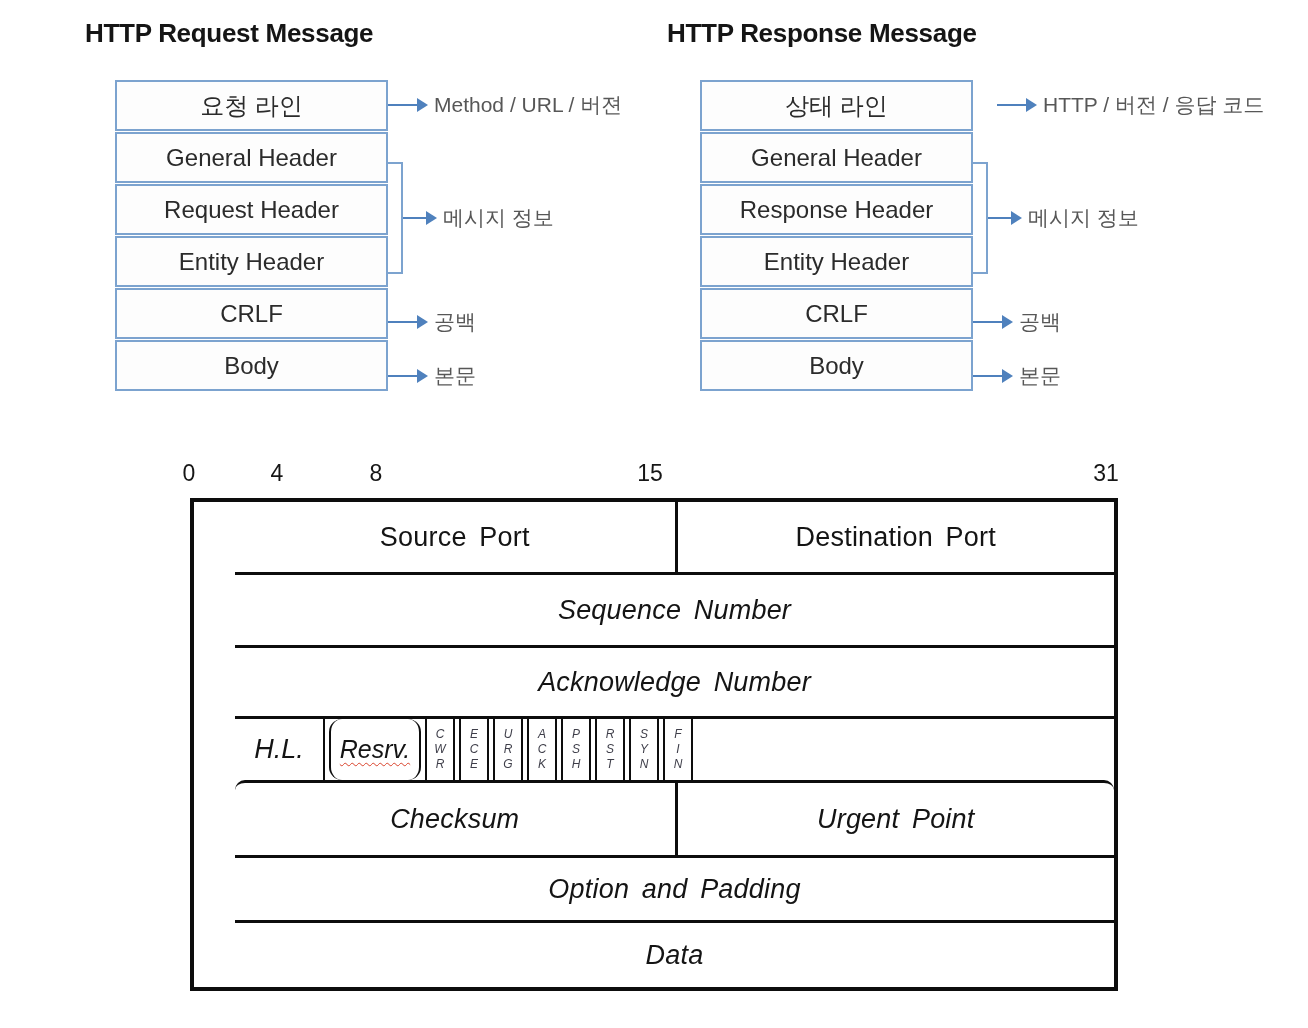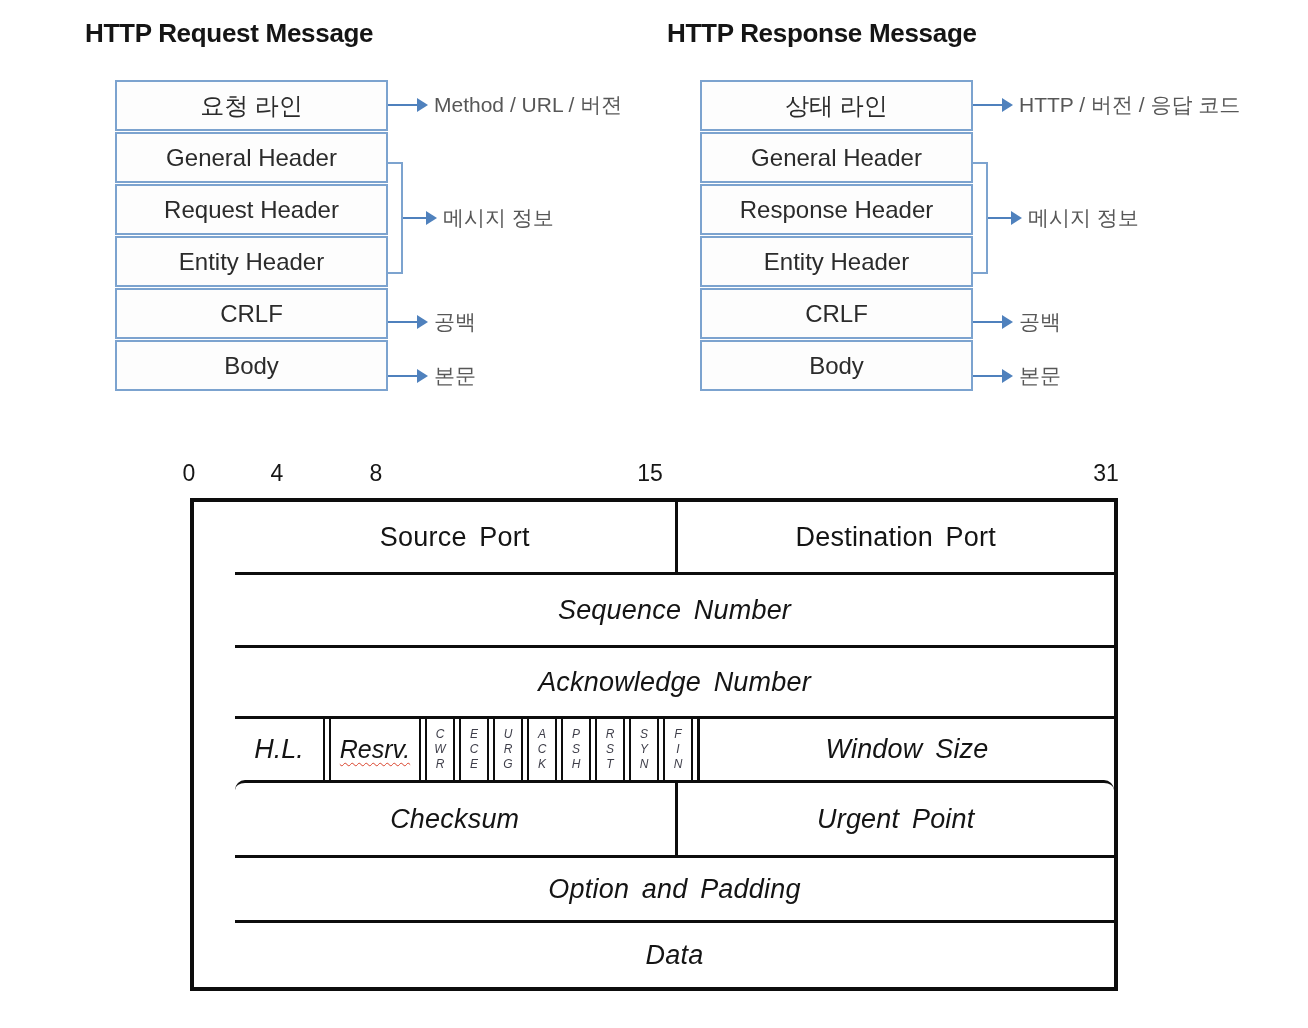--- a/index.html
+++ b/index.html
@@ -65,21 +65,21 @@
   .hl-cell {
     box-sizing:border-box; width:90px; margin-right:4px;
     border-right:2px solid #0d0d0d;
     display:flex; align-items:center; justify-content:center;
     font-size:27px; color:#141414;
   }
   .resrv-cell {
     box-sizing:border-box; width:92px; margin-right:4px;
     border-left:2px solid #0d0d0d; border-right:2px solid #0d0d0d;
     display:flex; align-items:center; justify-content:center;
-    font-size:25px; color:#141414;
+    font-size:25px; color:#141414;border-radius:13px;
   }
   .wavy {
     text-decoration-line:underline; text-decoration-style:wavy;
     text-decoration-color:#d9432c; text-decoration-thickness:1px;
     text-underline-offset:4px;
   }
   .flag-cell {
     box-sizing:border-box; width:30px; margin-right:4px;
     border-left:2px solid #0d0d0d; border-right:2px solid #0d0d0d;
     display:flex; align-items:center; justify-content:center;
@@ -134,21 +134,21 @@
 
     <div class="stack" style="left:700px; top:80px;">
       <div class="sbox">상태 라인</div>
       <div class="sbox">General Header</div>
       <div class="sbox">Response Header</div>
       <div class="sbox">Entity Header</div>
       <div class="sbox">CRLF</div>
       <div class="sbox">Body</div>
     </div>
 
-    <div class="ann" style="left:973px; top:93px;">
+    <div class="ann" style="left:973px; top:93px;padding-left:24px;">
       <div class="arrow"></div>
       <span class="ann-text">HTTP / 버전 / 응답 코드</span>
     </div>
 
     <div class="bracket" style="left:973px; top:162px;"></div>
     <div class="ann" style="left:988px; top:206px;">
       <div class="arrow sm"></div>
       <span class="ann-text">메시지 정보</span>
     </div>
 
@@ -207,21 +207,20 @@
           </div>
         <div class="flag-cell">
             <span>RST</span>
           </div>
         <div class="flag-cell">
             <span>SYN</span>
           </div>
         <div class="flag-cell">
             <span>FIN</span>
           </div>
-        <div class="tcell window-cell">Window Size</div>
       </div>
 
       <div class="trow r5">
         <div class="tcell half">Checksum</div>
         <div class="tcell half vline">Urgent Point</div>
       </div>
 
       <div class="trow r6">
         <div class="tcell full">Option and Padding</div>
       </div>

